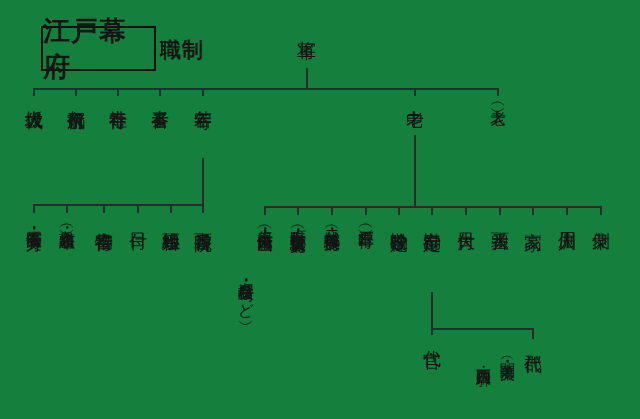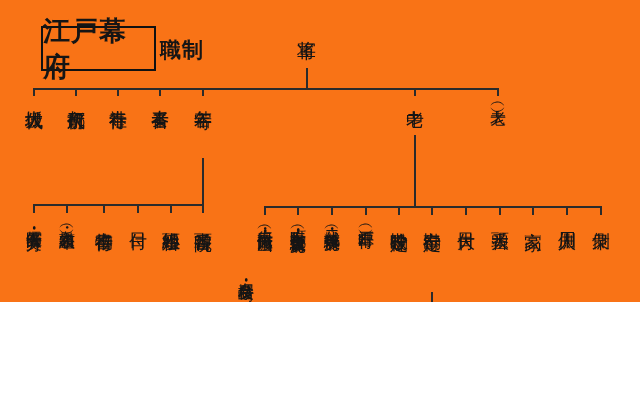--- a/index.html
+++ b/index.html
@@ -1,20 +1,20 @@
 <!DOCTYPE html>
 <html><head>
 <meta charset="utf-8">
 <style>
   html,body{margin:0;padding:0;}
   #stage{
     position:relative;
-    width:640px;height:302px;
+    width:640px;height:419px;
     overflow:hidden;
-    background:#f97316;
+    background:#15803d;
     font-family:"Liberation Sans", sans-serif;
     color:#151515;
   }
   .hline{position:absolute;height:1.5px;background:#2b2b2b;}
   .vline{position:absolute;width:1.5px;background:#2b2b2b;}
   .vnode{
     position:absolute;
     writing-mode:vertical-rl;
     text-orientation:mixed;
     line-height:1;

